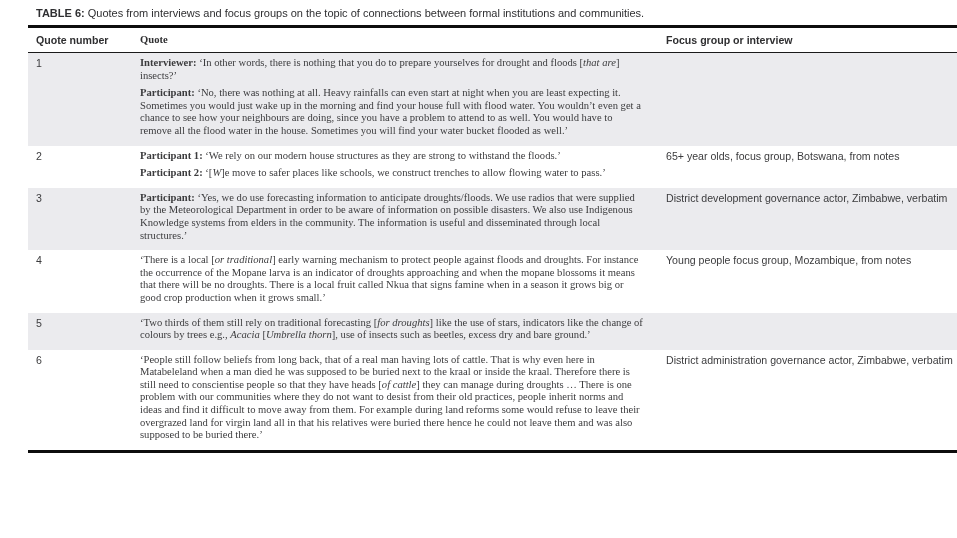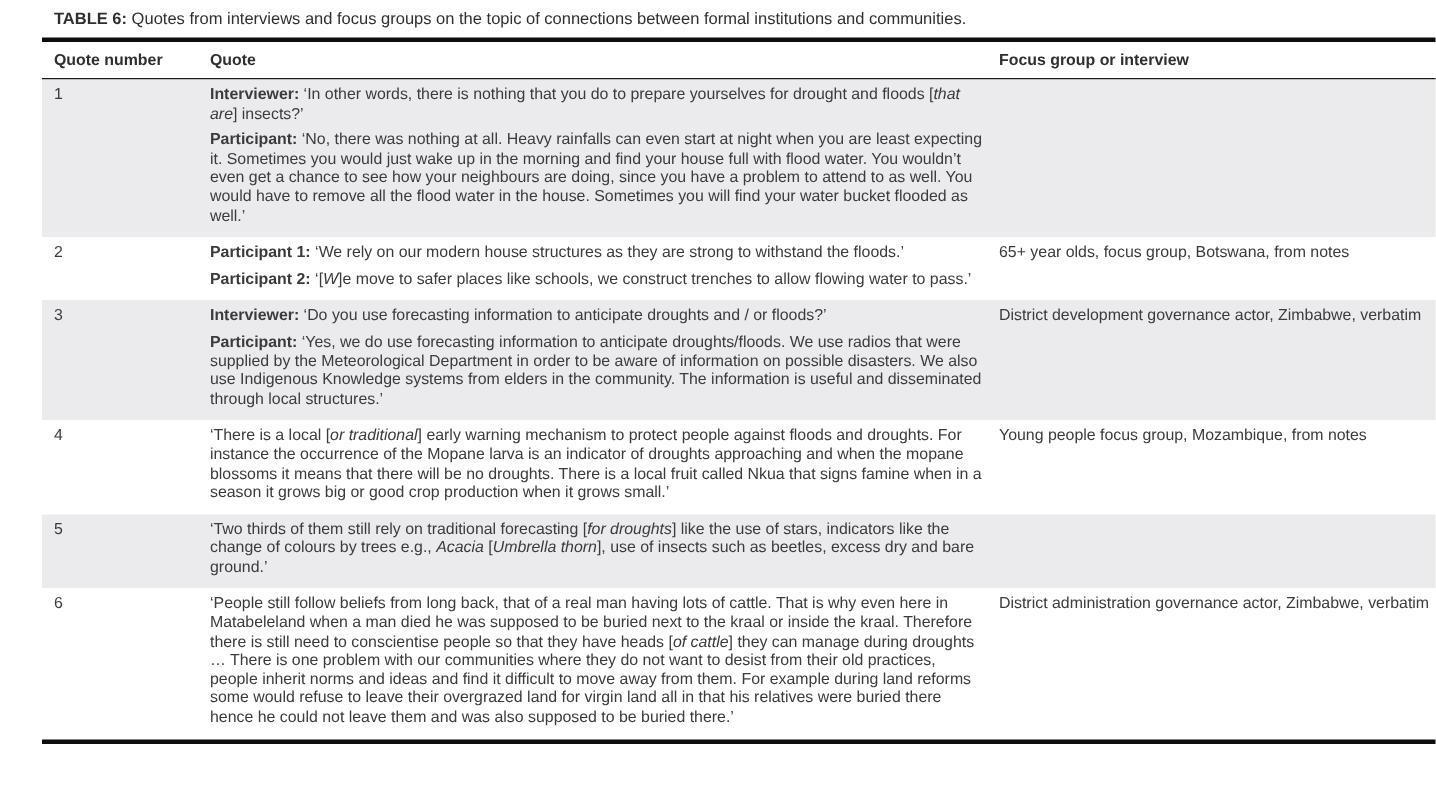--- a/index.html
+++ b/index.html
@@ -29,21 +29,21 @@
     color:#2f2f31;
   }
   .row {
     display:flex;
     font-size:10.6px;
     line-height:12.6px;
     padding:4px 0 8px 0;
   }
   .row.shaded { background:#ebebee; }
   .col-num   { width:112px; padding-left:8px;  box-sizing:border-box; flex-shrink:0; }
-  .col-quote { width:526px; padding-right:8px; box-sizing:border-box; flex-shrink:0; }
+  .col-quote { width:526px; padding-right:20px; box-sizing:border-box; flex-shrink:0;font-family:Liberation Serif, serif; }
   .col-source{ width:324px; padding-right:20px; box-sizing:border-box; flex-shrink:0; }
   .para { margin:0 0 5px 0; }
   .para:last-child { margin-bottom:0; }
 </style>
 </head>
 <body>
 
 <div class="page">
   <div class="tbl">
 
@@ -75,21 +75,20 @@
     <div class="col-quote">
             <p class="para"><span class="b">Participant 1:</span><span> ‘We rely on our modern house structures as they are strong to withstand the floods.’</span></p>
             <p class="para"><span class="b">Participant 2:</span><span> ‘[</span><span class="i">W</span><span>]e move to safer places like schools, we construct trenches to allow flowing water to pass.’</span></p>
           </div>
     <div class="col-source">65+ year olds, focus group, Botswana, from notes</div>
   </div>
 
   <div class="row shaded">
     <div class="col-num">3</div>
     <div class="col-quote">
-            <p class="para"><span class="b">Interviewer:</span><span> ‘Do you use forecasting information to anticipate droughts and / or floods?’</span></p>
             <p class="para"><span class="b">Participant:</span><span> ‘Yes, we do use forecasting information to anticipate droughts/floods. We use radios that were supplied by the Meteorological Department in order to be aware of information on possible disasters. We also use Indigenous Knowledge systems from elders in the community. The information is useful and disseminated through local structures.’</span></p>
           </div>
     <div class="col-source">District development governance actor, Zimbabwe, verbatim</div>
   </div>
 
   <div class="row">
     <div class="col-num">4</div>
     <div class="col-quote">
             <p class="para"><span>‘There is a local [</span><span class="i">or traditional</span><span>] early warning mechanism to protect people against floods and droughts. For instance the occurrence of the Mopane larva is an indicator of droughts approaching and when the mopane blossoms it means that there will be no droughts. There is a local fruit called Nkua that signs famine when in a season it grows big or good crop production when it grows small.’</span></p>
           </div>

